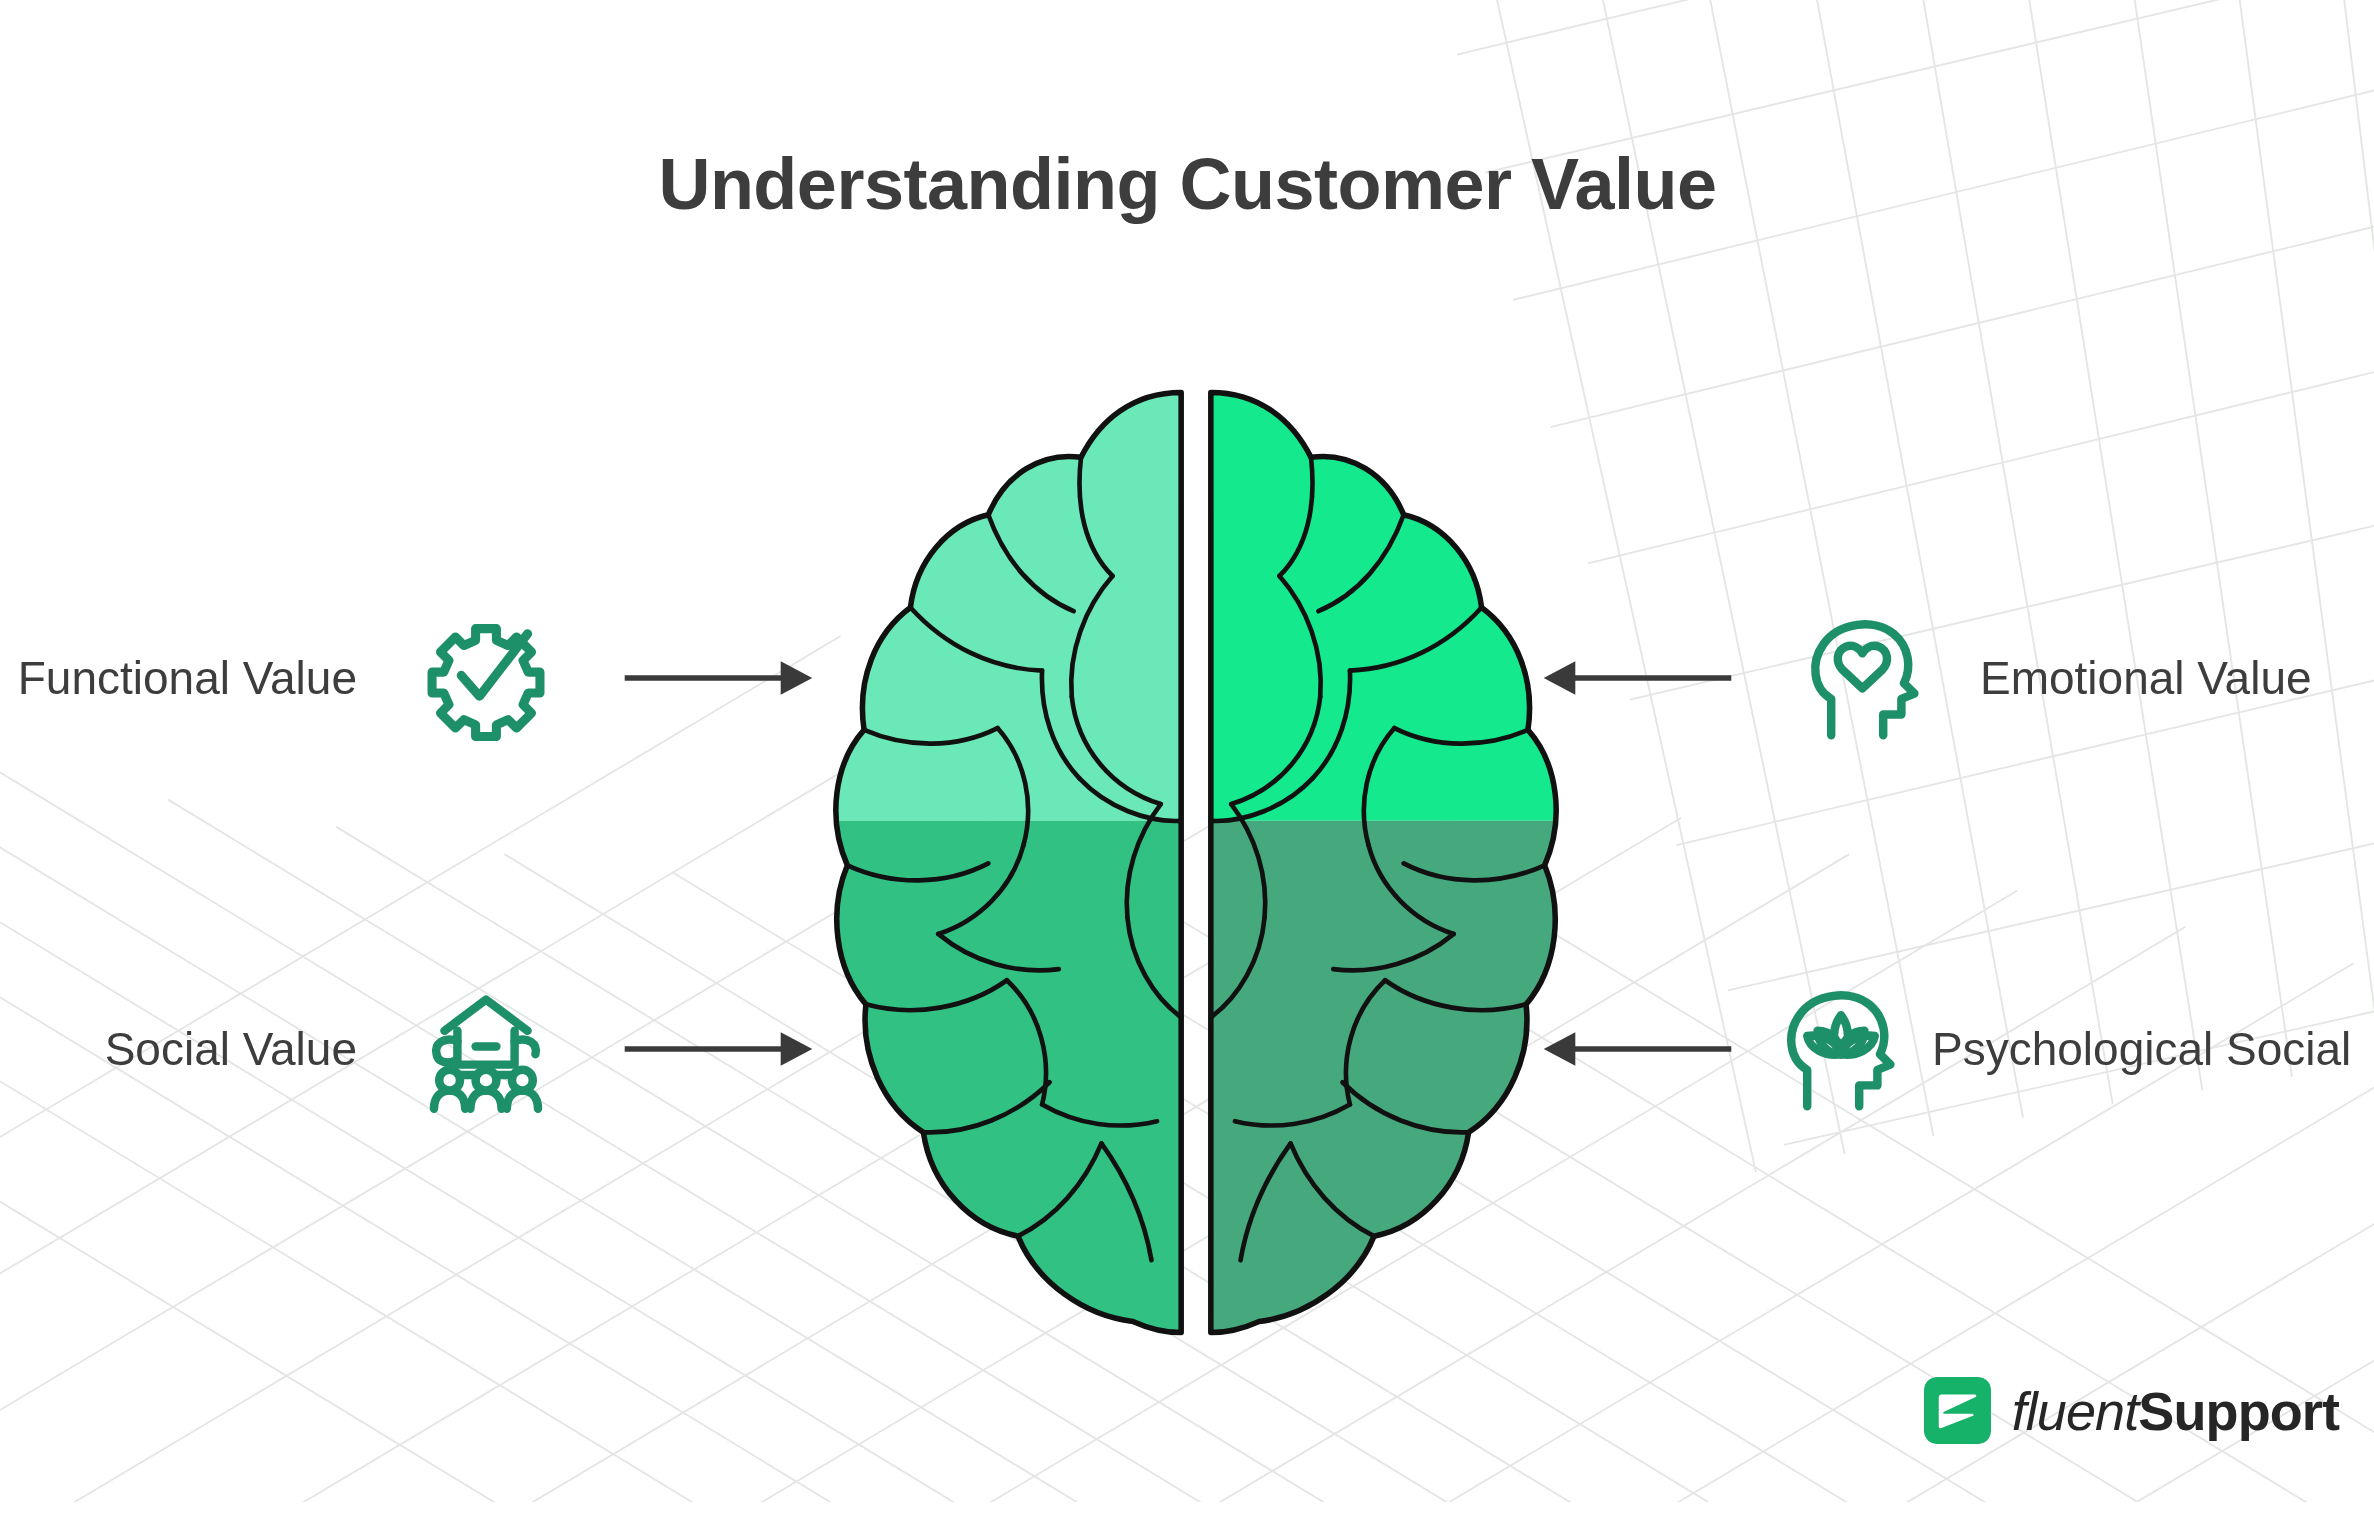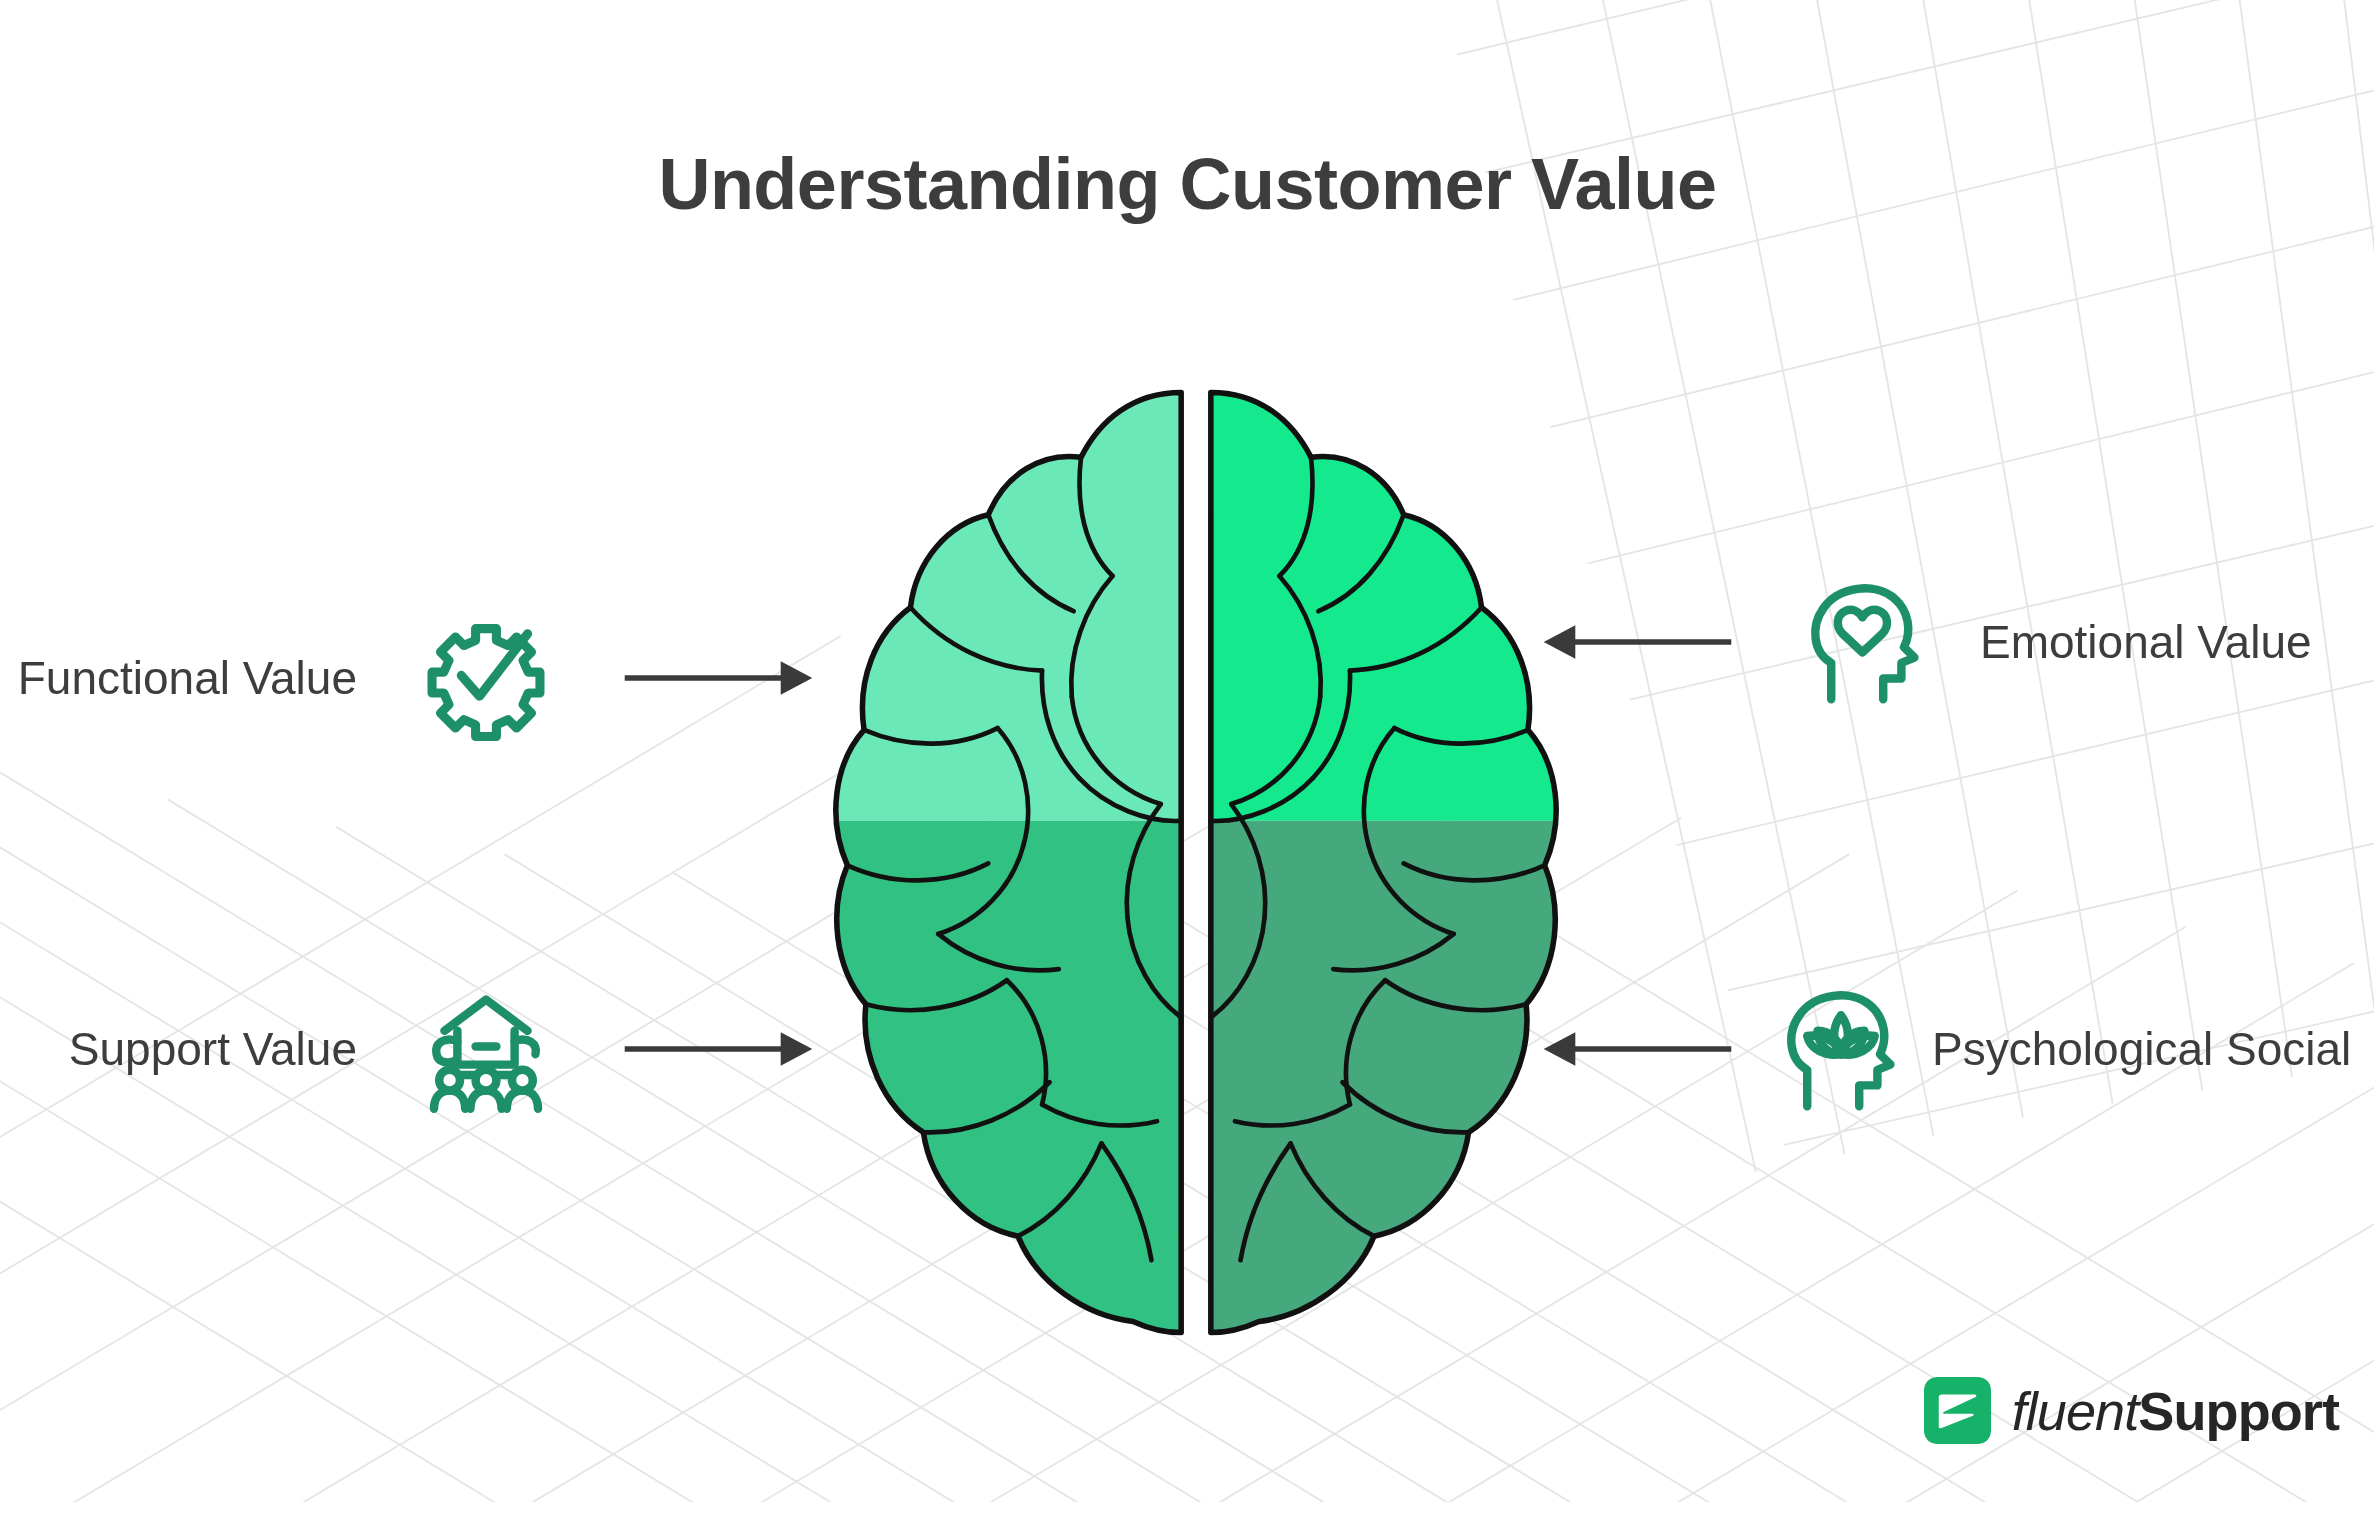--- a/index.html
+++ b/index.html
@@ -63,21 +63,21 @@
     width:195px;height:56px;
     flex:0 0 195px;
     display:block;
   }
   .callout.left .arrow{ margin-left:41px; }
   .callout.right .arrow{ margin-right:41px; }
 
   
   #row-functional{ left:0;   top:608px;  width:816px; }
   #row-social{     left:0;   top:979px; width:816px; }
-  #row-emotional{  left:1540px; top:572px;  width:835px;gap:24px; }
+  #row-emotional{  left:1540px; top:608px;  width:835px;gap:24px; }
   #row-psych{      left:1540px; top:979px; width:835px; }
 
   
   .logo{
     position:absolute;
     right:52px;bottom:58px;
     display:flex;
     align-items:center;
     gap:20.4px;
   }
@@ -299,21 +299,21 @@
       </g>
     </svg>
 
     <svg class="arrow" viewBox="0 0 210 60">
       <line x1="4" y1="30" x2="176" y2="30" stroke="#3a3a3a" stroke-width="6"></line>
       <polygon points="172,12 206,30 172,48" fill="#3a3a3a"></polygon>
     </svg>
   </div>
 
   <div class="callout left" id="row-social">
-    <span class="callout-label">Support Value</span>
+    <span class="callout-label">Social Value</span>
 
     <svg class="callout-icon" viewBox="0 0 100 100">
       <g fill="none" stroke="#1e9069" stroke-width="6.5" stroke-linecap="round" stroke-linejoin="round">
 
         <path d="M18,36 L50,12 L82,36"></path>
 
         <path d="M28,36 v26 h44 v-26"></path>
 
         <line x1="42" y1="48" x2="58" y2="48"></line>
 

